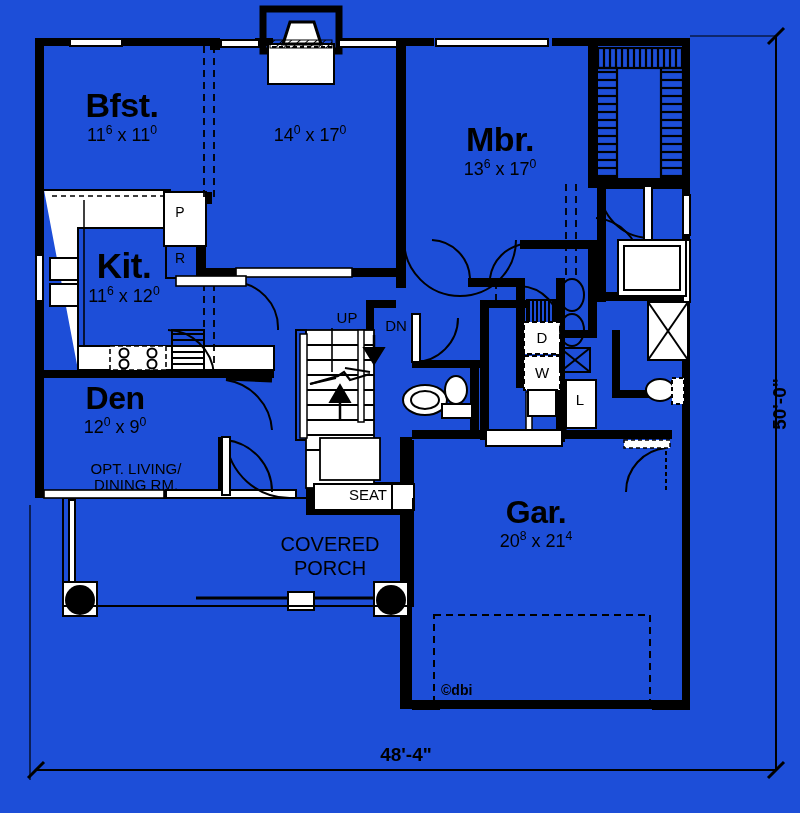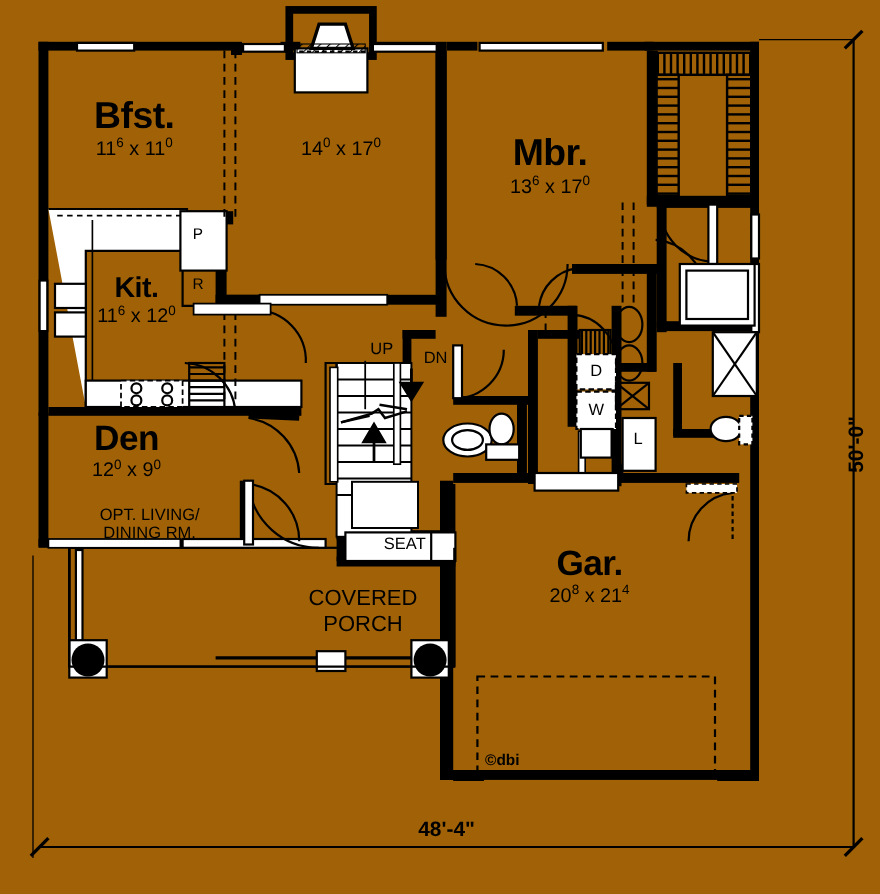--- a/index.html
+++ b/index.html
@@ -7,21 +7,21 @@
     padding: 0;
     background: #ffffff;
   }
   body {
     font-family: "Liberation Sans", sans-serif;
   }
   #plan-root {
     position: relative;
     width: 800px;
     height: 813px;
-    background: #a16207;
+    background: #1d4ed8;
     overflow: hidden;
   }
   #plan-svg {
     position: absolute;
     left: 0;
     top: 0;
     width: 800px;
     height: 813px;
   }
   .room-label {
@@ -464,21 +464,21 @@
     <div class="room-label" style="left:500px; top:122px; transform:translate(-50%,0);">
       <div class="rm-name" style="font-size:34px;">Mbr.</div>
       <div class="rm-dim" style="font-size:18px;">
         <span>13</span><sup>6</sup>
         <span> x </span>
         <span>17</span><sup>0</sup>
       </div>
     </div>
 
     <div class="room-label" style="left:124px; top:248px; transform:translate(-50%,0);">
-      <div class="rm-name" style="font-size:26px;">Kit.</div>
+      <div class="rm-name" style="font-size:35px;">Kit.</div>
       <div class="rm-dim" style="font-size:18px;">
         <span>11</span><sup>6</sup>
         <span> x </span>
         <span>12</span><sup>0</sup>
       </div>
     </div>
 
     <div class="room-label" style="left:115px; top:382px; transform:translate(-50%,0);">
       <div class="rm-name" style="font-size:32px;">Den</div>
       <div class="rm-dim" style="font-size:18px;">

